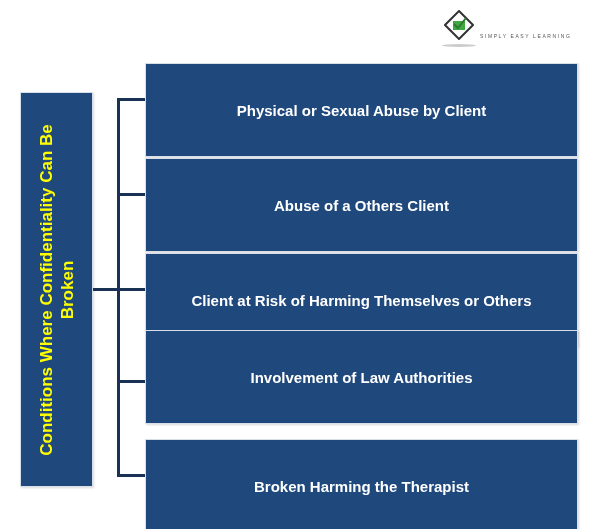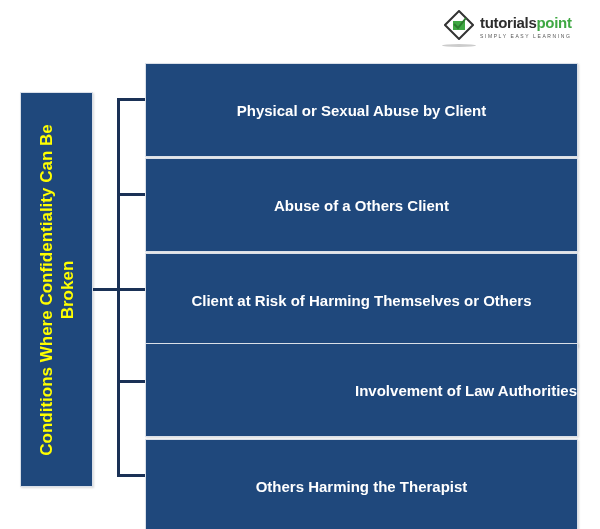--- a/index.html
+++ b/index.html
@@ -39,21 +39,20 @@
 </head>
 <body>
 
 <div class="logo">
   <svg class="logo-mark" viewBox="0 0 30 30">
     <polygon points="15,1 29,15 15,29 1,15" fill="#fff" stroke="#333" stroke-width="2"></polygon>
     <rect x="9" y="11" width="12" height="9" fill="#3fa843"></rect>
     <polyline points="10,14 14,18 22,8" fill="none" stroke="#2d7a2f" stroke-width="2"></polyline>
   </svg>
   <div class="logo-shadow"></div>
-  <div class="logo-text"><span>tutorials</span><span class="accent">point</span></div>
   <div class="logo-tagline">SIMPLY EASY LEARNING</div>
 </div>
 
 <div class="root-box">
   <div class="root-label">Conditions Where Confidentiality Can Be Broken</div>
 </div>
 
 <div class="connector" style="left:93px; top:288px; width:26px; height:3px;"></div>
 <div class="connector" style="left:117px; top:98px; width:3px; height:379px;"></div>
 <div class="connector" style="left:117px; top:98px; width:28px; height:3px;"></div>
@@ -64,18 +63,18 @@
 
 <div class="node" style="top:63px;">
   <span class="node-label">Physical or Sexual Abuse by Client</span>
 </div>
 <div class="node" style="top:158px;">
   <span class="node-label">Abuse of a Others Client</span>
 </div>
 <div class="node" style="top:253px;text-align:center;">
   <span class="node-label">Client at Risk of Harming Themselves or Others</span>
 </div>
-<div class="node" style="top:343px;justify-content:flex-end;">
+<div class="node" style="top:330px;">
   <span class="node-label">Involvement of Law Authorities</span>
 </div>
 <div class="node" style="top:439px;">
-  <span class="node-label">Others Harming the Therapist</span>
+  <span class="node-label">Broken Harming the Therapist</span>
 </div>
 
 </body></html>

